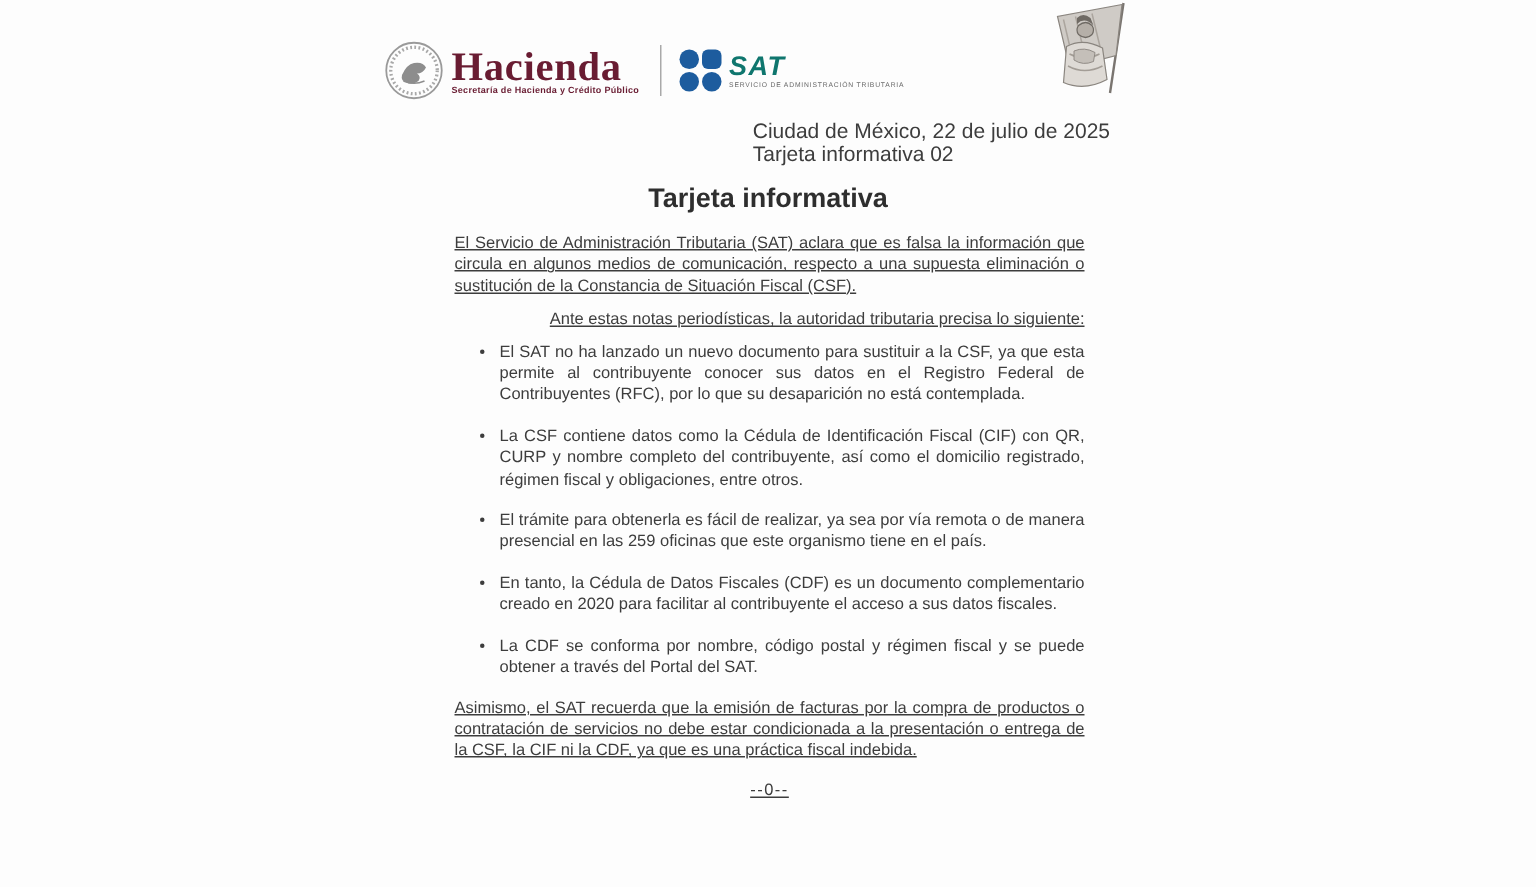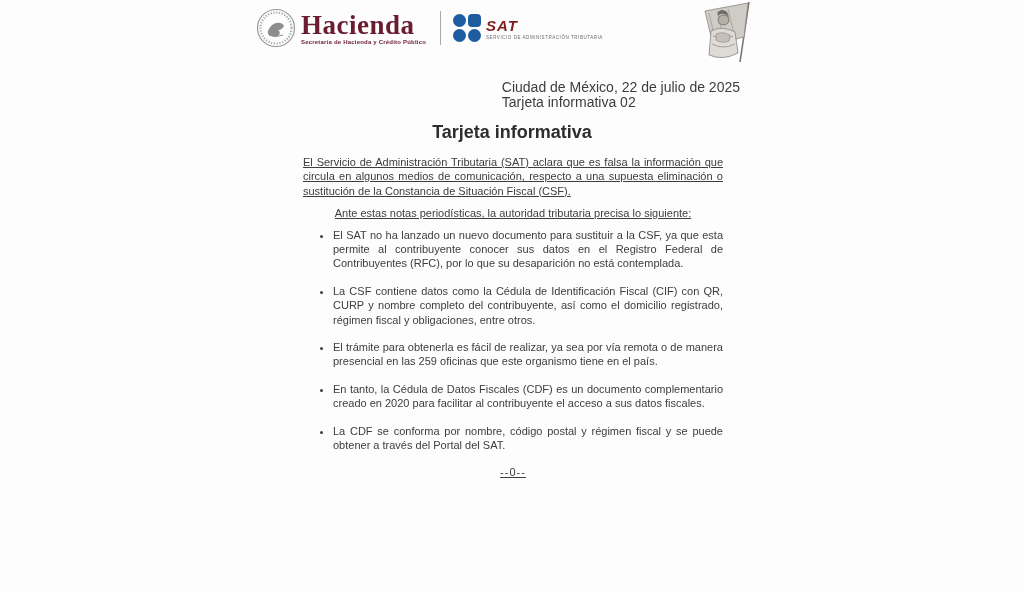--- a/index.html
+++ b/index.html
@@ -5,61 +5,61 @@
   html,body{margin:0;padding:0;}
   body{
     width:1024px;height:591px;background:#fbfbfb;overflow:hidden;
     font-family:"Liberation Sans",sans-serif;
   }
   .page{
     position:relative;width:1024px;height:591px;background:#fdfdfd;color:#3d3d3d;
   }
   
   .header{
-    position:absolute;top:4px;left:256px;height:48px;
+    position:absolute;top:23px;left:256px;height:48px;
     display:flex;align-items:center;
   }
   .seal{width:40px;height:40px;flex:0 0 auto;}
   .hacienda-block{margin-left:5px;display:flex;flex-direction:column;justify-content:center;}
   .hacienda-name{
     font-family:"Liberation Serif",serif;font-weight:bold;font-size:27px;line-height:26px;
     color:#691c32;letter-spacing:.5px;
   }
   .hacienda-sub{
     font-size:6px;font-weight:bold;color:#691c32;margin-top:1px;letter-spacing:.2px;
   }
   .logo-divider{width:1px;height:34px;background:#a9a9a9;margin:0 12px 0 14px;}
   .sat-block{display:flex;align-items:center;}
   .sat-dots{display:grid;grid-template-columns:13px 13px;grid-template-rows:13px 13px;gap:2px;margin-right:5px;}
   .sat-dots span{display:block;width:13px;height:13px;background:#1d5c9e;border-radius:50%;}
   .sat-dots span:nth-child(2){border-radius:4px;}
   .sat-textcol{display:flex;flex-direction:column;}
   .sat-name{
-    font-size:15px;font-weight:800;font-style:italic;color:#7f1d1d;line-height:19px;letter-spacing:1px;
+    font-size:18px;font-weight:800;font-style:italic;color:#0f766e;line-height:19px;letter-spacing:1px;
   }
   .sat-sub{font-size:4.5px;color:#6a6a6a;letter-spacing:.55px;white-space:nowrap;}
   .emblem{position:absolute;top:0;left:683px;width:76px;height:64px;}
   
   .dateline{
     position:absolute;top:80px;right:284px;text-align:left;
     font-size:14px;line-height:15px;color:#3d3d3d;
   }
   
   .doc-title{
     position:absolute;top:122px;left:0;width:1024px;text-align:center;
     font-size:18px;font-weight:bold;color:#2e2e2e;
   }
   
   .doc-body{
     position:absolute;top:155px;left:303px;width:420px;
     font-size:11px;line-height:14.4px;text-align:justify;color:#3d3d3d;
   }
   .doc-body p{margin:0;text-decoration:underline;}
   .p-intro1{margin-bottom:8px !important;}
-  .p-intro2{margin-bottom:7px !important;text-align:center;}
+  .p-intro2{margin-bottom:7px !important;text-align:right;}
   .bullet-list{list-style:disc outside;margin:0 0 10px 0;padding-left:30px;}
   .bullet-list li{margin-bottom:13px;text-align:justify;}
   .bullet-list li:last-child{margin-bottom:12px;}
   .p-close1{margin-top:10px !important;margin-bottom:12px !important;}
   .p-close2{margin-bottom:8px !important;}
   .end-mark{text-align:center !important;font-size:11px;letter-spacing:1px;}
 </style>
 </head>
 <body>
 
@@ -112,16 +112,17 @@
   <div class="doc-body">
     <p class="p-intro1">El Servicio de Administración Tributaria (SAT) aclara que es falsa la información que circula en algunos medios de comunicación, respecto a una supuesta eliminación o sustitución de la Constancia de Situación Fiscal (CSF).</p>
     <p class="p-intro2">Ante estas notas periodísticas, la autoridad tributaria precisa lo siguiente:</p>
     <ul class="bullet-list">
       <li>El SAT no ha lanzado un nuevo documento para sustituir a la CSF, ya que esta permite al contribuyente conocer sus datos en el Registro Federal de Contribuyentes (RFC), por lo que su desaparición no está contemplada.</li>
       <li>La CSF contiene datos como la Cédula de Identificación Fiscal (CIF) con QR, CURP y nombre completo del contribuyente, así como el domicilio registrado, régimen fiscal y obligaciones, entre otros.</li>
       <li>El trámite para obtenerla es fácil de realizar, ya sea por vía remota o de manera presencial en las 259 oficinas que este organismo tiene en el país.</li>
       <li>En tanto, la Cédula de Datos Fiscales (CDF) es un documento complementario creado en 2020 para facilitar al contribuyente el acceso a sus datos fiscales.</li>
       <li>La CDF se conforma por nombre, código postal y régimen fiscal y se puede obtener a través del Portal del SAT.</li>
     </ul>
+    <p class="p-close1">Asimismo, el SAT recuerda que la emisión de facturas por la compra de productos o contratación de servicios no debe estar condicionada a la presentación o entrega de la CSF, la CIF ni la CDF, ya que es una práctica fiscal indebida.</p>
     <p class="end-mark">--0--</p>
   </div>
 
 </div>
 
 </body></html>

